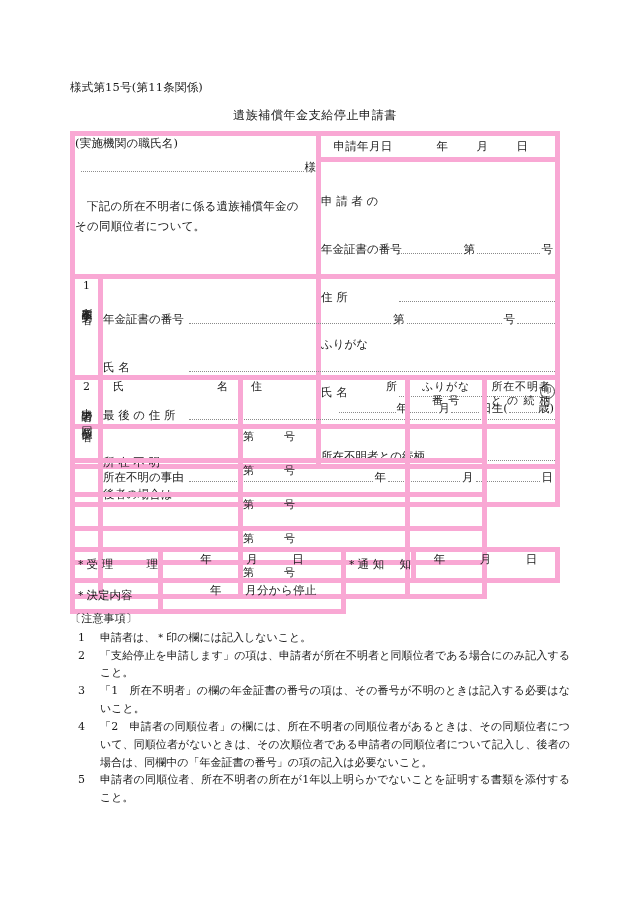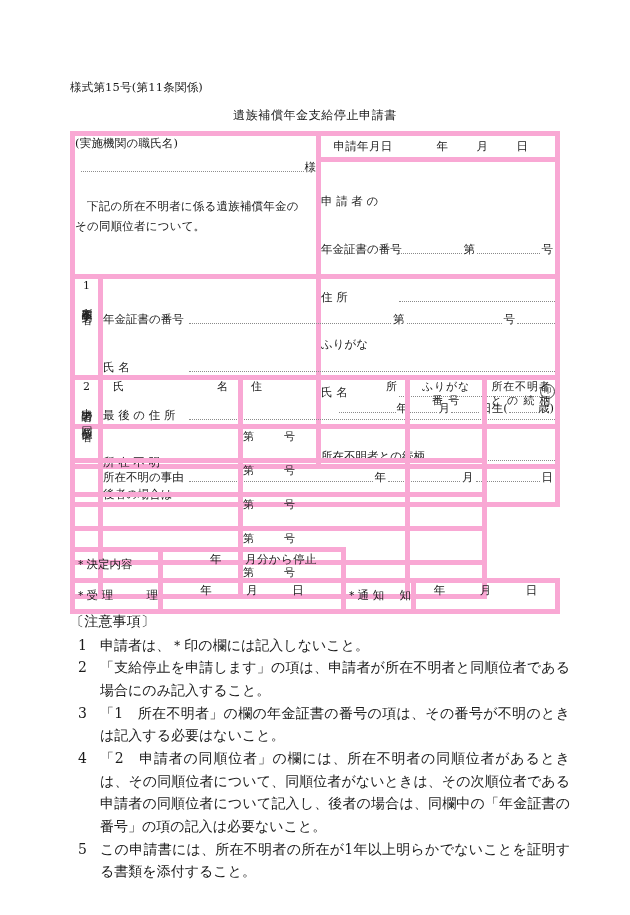--- a/index.html
+++ b/index.html
@@ -184,21 +184,21 @@
   .adm-val .ymd span { display: inline-block; width: 46px; text-align: center; }
   .adm-val2 { text-align: center; letter-spacing: 0.4px; }
   .adm-val2 .y { display: inline-block; width: 58px; text-align: center; }
   .noborder-cell { border: 0 !important; }
 
   
   #notes {
     position: absolute;
     left: 70px; top: 610px;
     width: 500px;
-    font-size: 14px;
+    font-size: 11px;
     line-height: 1.62;
   }
   #notes .notes-title { margin-bottom: 1px; letter-spacing: 0.2px; }
   .note {
     display: flex;
     align-items: flex-start;
     margin-left: 8px;
   }
   .note .n-num { flex: 0 0 auto; width: 22px; text-align: left; }
   .note .n-txt { flex: 1 1 auto; text-align: justify; }
@@ -426,49 +426,49 @@
   <table class="tbl" id="admin-table">
     <colgroup>
       <col style="width:88px">
         <col style="width:183px">
         <col style="width:70px">
         <col style="width:144px">
     </colgroup>
     <tbody>
         <tr>
       <td class="adm-lbl">
-        <span class="spread" style="justify-content:flex-start">
-              <span>＊決定内容</span>
-            </span>
-      </td>
-      <td class="adm-val2">
-        <span class="y">年</span><span>月分から停止</span>
-      </td>
-      <td class="noborder-cell"></td>
-      <td class="noborder-cell"></td>
-    </tr>
-    <tr>
-      <td class="adm-lbl">
         <span class="spread">
               <span>＊受 理</span>
               <span>理</span>
             </span>
       </td>
       <td class="adm-val">
         <span class="ymd"><span>年</span><span>月</span><span>日</span></span>
       </td>
       <td class="adm-lbl">
         <span class="spread">
               <span>＊通 知</span>
               <span>知</span>
             </span>
       </td>
       <td class="adm-val">
         <span class="ymd"><span>年</span><span>月</span><span>日</span></span>
       </td>
+    </tr>
+    <tr>
+      <td class="adm-lbl">
+        <span class="spread" style="justify-content:flex-start">
+              <span>＊決定内容</span>
+            </span>
+      </td>
+      <td class="adm-val2">
+        <span class="y">年</span><span>月分から停止</span>
+      </td>
+      <td class="noborder-cell"></td>
+      <td class="noborder-cell"></td>
     </tr>
   </tbody>
     </table>
 
   <div id="notes">
     <div class="notes-title">〔注意事項〕</div>
     <div id="notes-list">
         <div class="note">
           <span class="n-num">1</span>
           <span class="n-txt">申請者は、＊印の欄には記入しないこと。</span>
@@ -480,18 +480,18 @@
         <div class="note">
           <span class="n-num">3</span>
           <span class="n-txt">「1　所在不明者」の欄の年金証書の番号の項は、その番号が不明のときは記入する必要はないこと。</span>
         </div>
         <div class="note">
           <span class="n-num">4</span>
           <span class="n-txt">「2　申請者の同順位者」の欄には、所在不明者の同順位者があるときは、その同順位者について、同順位者がないときは、その次順位者である申請者の同順位者について記入し、後者の場合は、同欄中の「年金証書の番号」の項の記入は必要ないこと。</span>
         </div>
         <div class="note">
           <span class="n-num">5</span>
-          <span class="n-txt">この申請書には、所在不明者の所在が1年以上明らかでないことを証明する書類を添付すること。</span>
+          <span class="n-txt">申請者の同順位者、所在不明者の所在が1年以上明らかでないことを証明する書類を添付すること。</span>
         </div>
       </div>
   </div>
 
 </div>
 
 </body></html>

